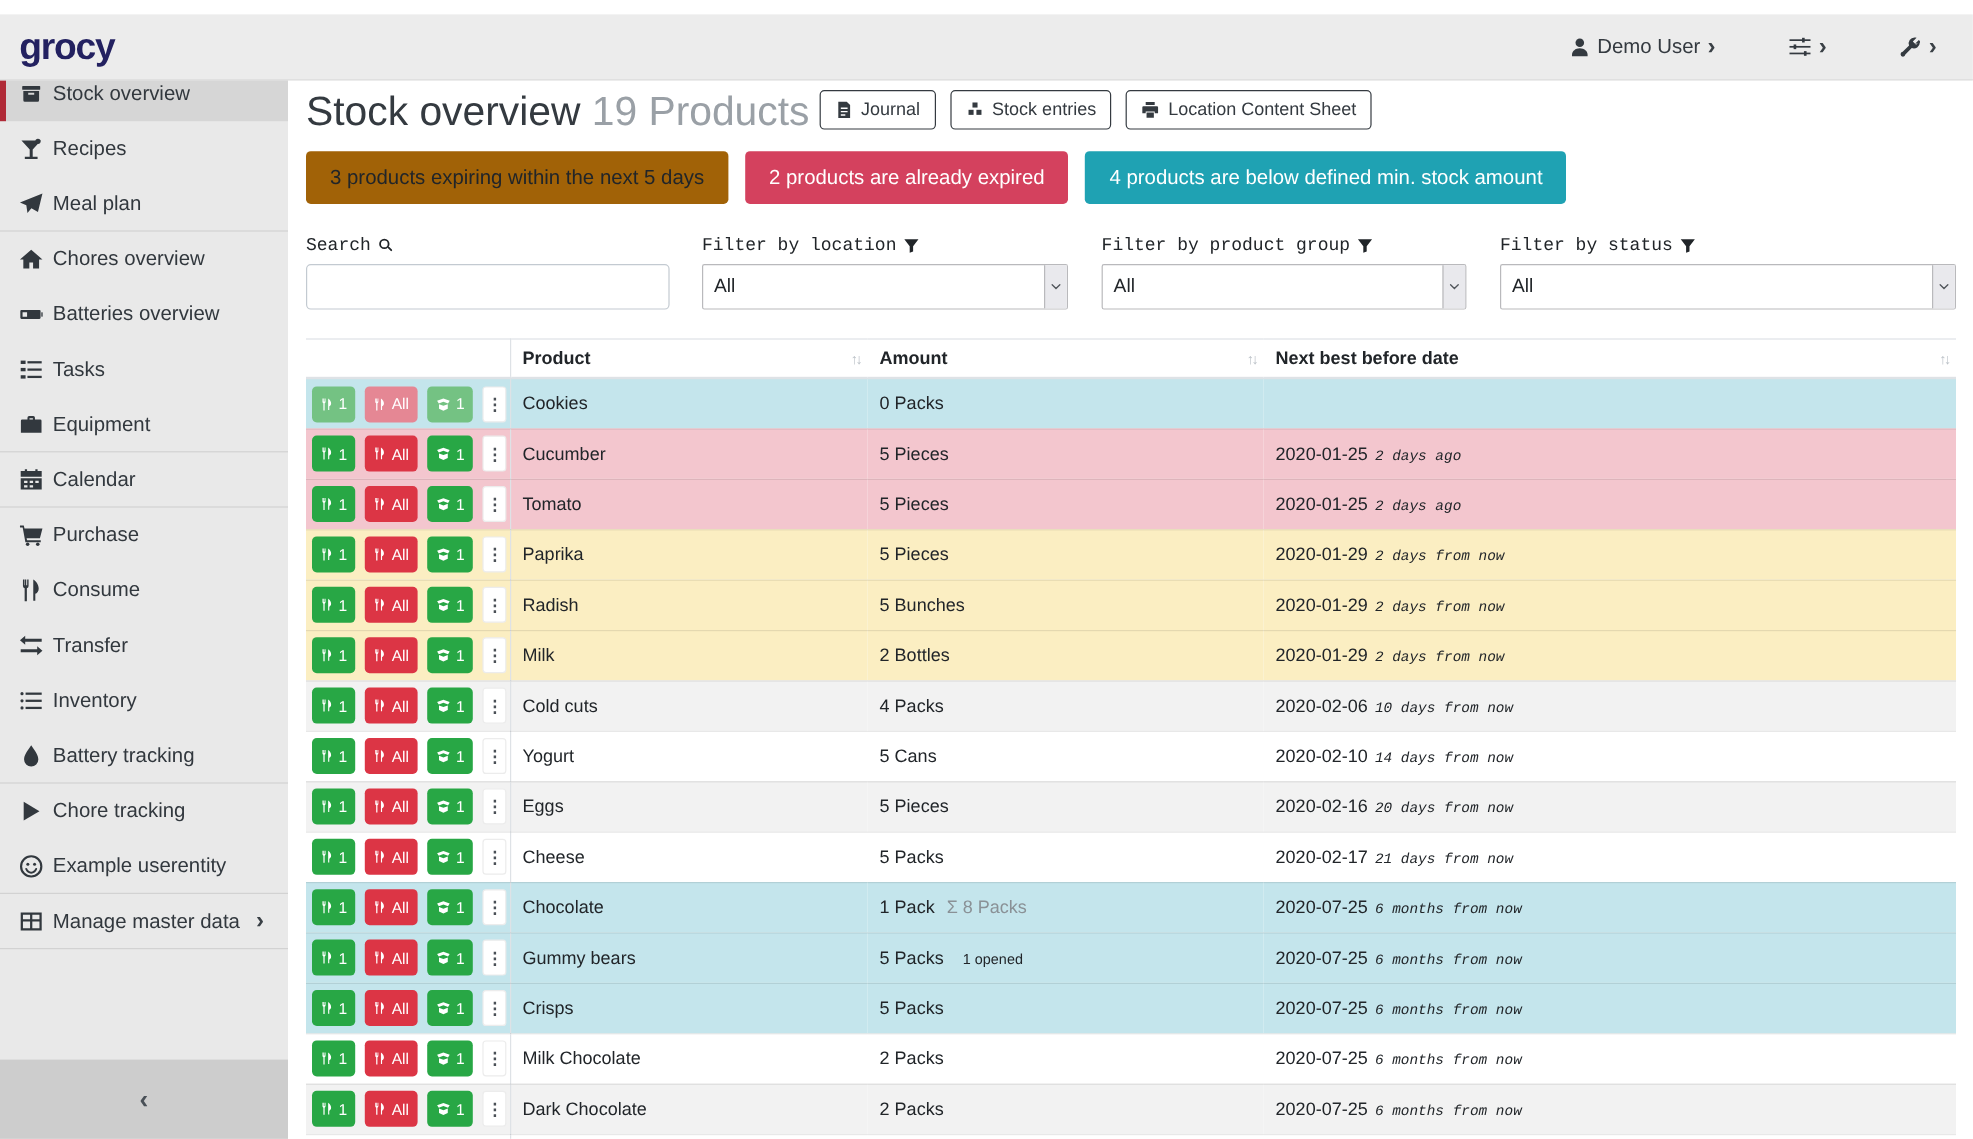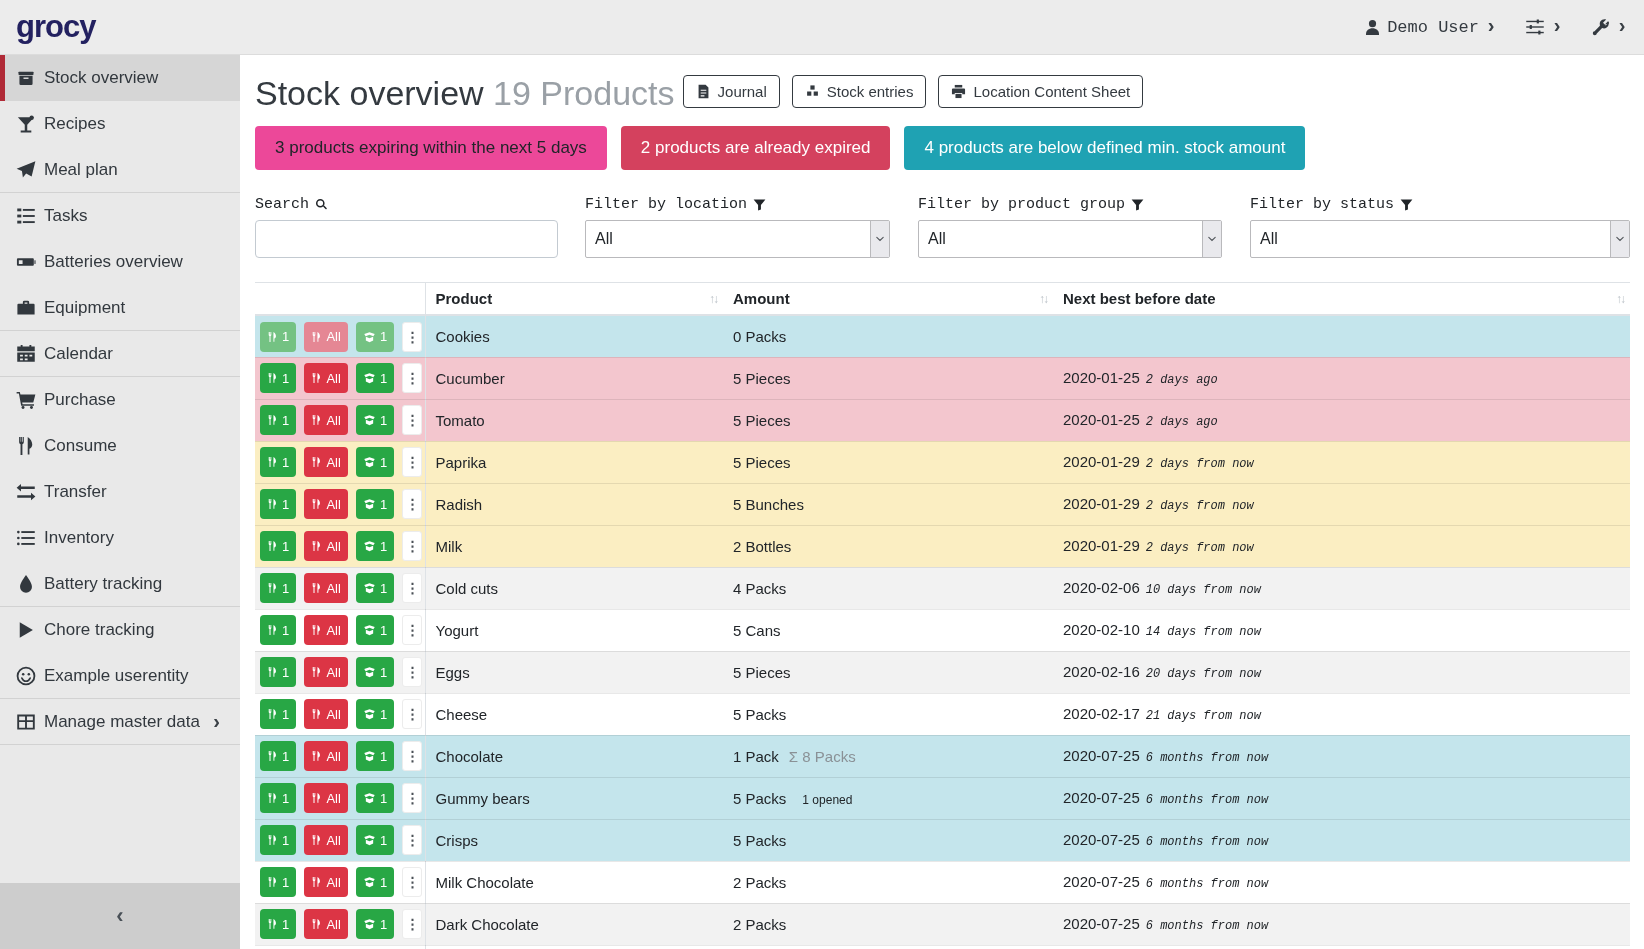--- a/index.html
+++ b/index.html
@@ -1,21 +1,21 @@
 <!DOCTYPE html>
 <html><head>
 <meta charset="utf-8">
 <style>
   * { margin:0; padding:0; box-sizing:border-box; }
   html,body { width:1644px; height:949px; overflow:hidden; font-family:"Liberation Sans",sans-serif; background:#fff; }
 
   
-  .topbar { position:fixed; top:0; left:0; width:1644px; height:55px; background:#ececec; border-bottom:1px solid #dcdcdc; display:flex; align-items:center; z-index:30; }
+  .topbar { position:fixed; top:12px; left:0; width:1644px; height:55px; background:#ececec; border-bottom:1px solid #dcdcdc; display:flex; align-items:center; z-index:30; }
   .logo { font-size:31px; font-weight:bold; letter-spacing:-1px; color:#232160; margin-left:16px; }
-  .topbar-right { margin-left:auto; display:flex; align-items:center; gap:28px; padding-right:16px; color:#343a40;font-family:Liberation Mono, monospace; }
+  .topbar-right { margin-left:auto; display:flex; align-items:center; gap:60px; padding-right:30px; color:#343a40; }
   .topbar-group { display:flex; align-items:center; gap:6px; font-size:17px; cursor:pointer; }
   .topbar-group .chev { font-size:20px; font-weight:bold; color:#3a4046; line-height:1; }
   .icon { display:inline-flex; width:17px; height:17px; vertical-align:middle; }
   .icon svg { width:100%; height:100%; fill:currentColor; }
 
   
   .sidebar { position:fixed; top:55px; left:0; width:240px; height:894px; background:#e9e9e9; z-index:20; }
   .side-item { height:46px; display:flex; align-items:center; padding-left:16px; font-size:17px; color:#32383e; cursor:pointer; position:relative; }
   .side-item .icon { width:20px; height:20px; margin-right:8px; flex:0 0 auto; }
   .side-item.divider-after { border-bottom:1px solid #d2d2d2; }
@@ -249,33 +249,42 @@
           <svg>
             <use href="#i-paper-plane"></use>
           </svg>
         </span>
     <span>Meal plan</span>
     <span class="side-chev"></span>
   </div>
       <div class="side-item">
     <span class="icon">
           <svg>
+            <use href="#i-home"></use>
+          </svg>
+        </span>
+    <span>Chores overview</span>
+    <span class="side-chev"></span>
+  </div>
+      <div class="side-item">
+    <span class="icon">
+          <svg>
+            <use href="#i-battery"></use>
+          </svg>
+        </span>
+    <span>Batteries overview</span>
+    <span class="side-chev"></span>
+  </div>
+      <div class="side-item">
+    <span class="icon">
+          <svg>
             <use href="#i-tasks"></use>
           </svg>
         </span>
     <span>Tasks</span>
-    <span class="side-chev"></span>
-  </div>
-      <div class="side-item">
-    <span class="icon">
-          <svg>
-            <use href="#i-battery"></use>
-          </svg>
-        </span>
-    <span>Batteries overview</span>
     <span class="side-chev"></span>
   </div>
       <div class="side-item divider-after">
     <span class="icon">
           <svg>
             <use href="#i-toolbox"></use>
           </svg>
         </span>
     <span>Equipment</span>
     <span class="side-chev"></span>
@@ -393,21 +402,21 @@
             <svg>
               <use href="#i-print"></use>
             </svg>
           </span>
     <span>Location Content Sheet</span>
   </button>
       </div>
   </div>
 
   <div class="alerts">
-      <div class="alert" style="background: #ec4899; color: rgb(33, 37, 41);">
+      <div class="alert" style="background: #a16207; color: rgb(33, 37, 41);">
     <span>3 products expiring within the next 5 days</span>
   </div>
       <div class="alert" style="background: rgb(212, 65, 94); color: rgb(255, 255, 255);">
     <span>2 products are already expired</span>
   </div>
       <div class="alert" style="background: rgb(31, 162, 179); color: rgb(255, 255, 255);">
     <span>4 products are below defined min. stock amount</span>
   </div>
     </div>
 

